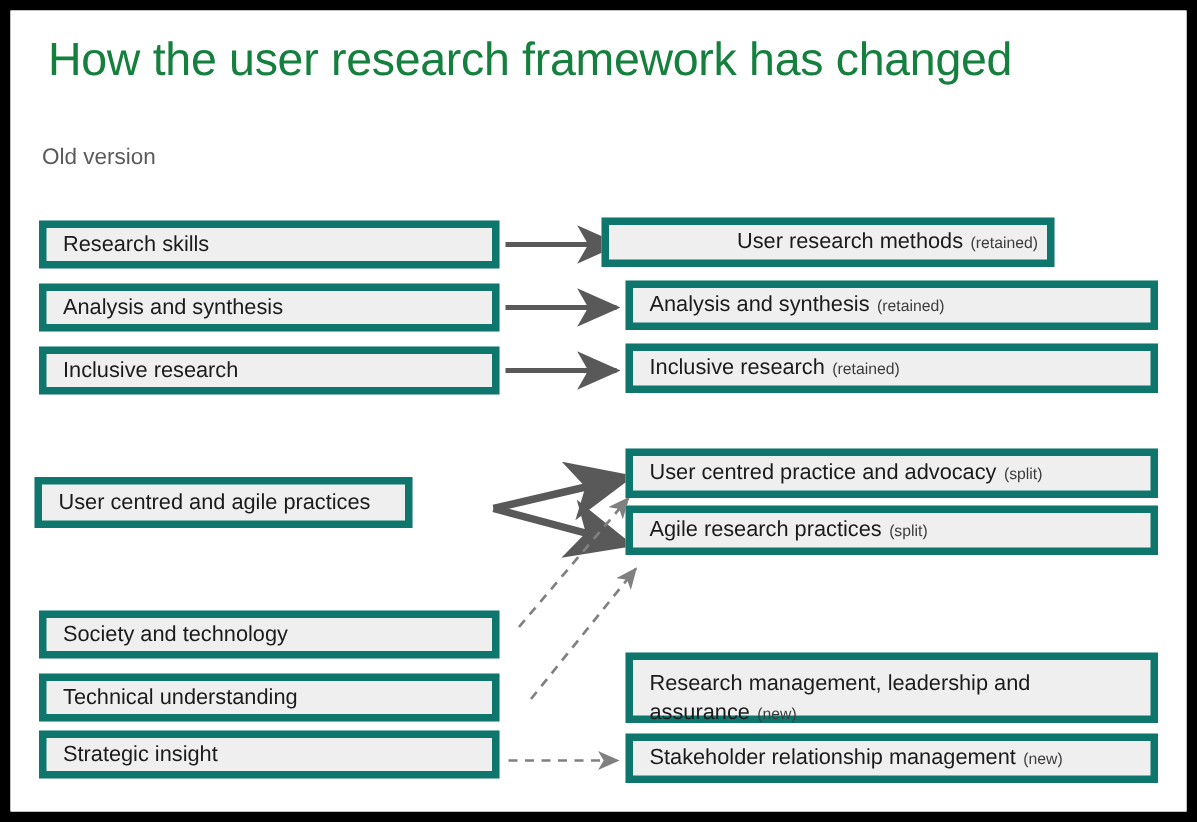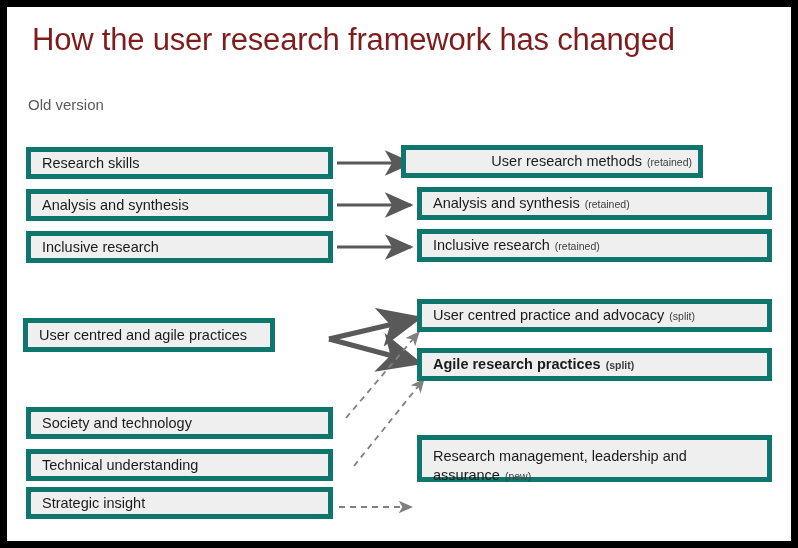--- a/index.html
+++ b/index.html
@@ -29,21 +29,21 @@
     height: 534px;
     background: #ffffff;
   }
   .title {
     position: absolute;
     left: 25px;
     top: 14px;
     width: 740px;
     font-size: 31px;
     line-height: 38px;
-    color: #7f1d1d;
+    color: #15803d;
     letter-spacing: -0.2px;
     white-space: nowrap;
   }
   .col-head {
     position: absolute;
     font-size: 15px;
     line-height: 26px;
     color: #5a5a5a;
     white-space: nowrap;
   }
@@ -80,21 +80,21 @@
   #n-l4 { left: 16px;  top: 311px; width: 252px; height: 34px; }
   #n-l5 { left: 19px;  top: 400px; width: 307px; height: 32px; }
   #n-l6 { left: 19px;  top: 442px; width: 307px; height: 32px; }
   #n-l7 { left: 19px;  top: 480px; width: 307px; height: 32px; }
 
   
   #n-r1 { left: 394px; top: 138px; width: 302px; height: 33px; justify-content: flex-end; }
   #n-r2 { left: 410px; top: 180px; width: 355px; height: 33px; }
   #n-r3 { left: 410px; top: 222px; width: 355px; height: 33px; }
   #n-r4 { left: 410px; top: 292px; width: 355px; height: 33px; }
-  #n-r5 { left: 410px; top: 341px; width: 355px; height: 33px; font-weight: bold; }
+  #n-r5 { left: 410px; top: 330px; width: 355px; height: 33px; }
   #n-r6 { left: 410px; top: 428px; width: 355px; height: 47px; }
   #n-r7 { left: 410px; top: 482px; width: 355px; height: 33px; }
 
   #arrows {
     position: absolute;
     left: 0;
     top: 0;
     width: 784px;
     height: 534px;
     pointer-events: none;
@@ -176,15 +176,19 @@
     </div>
     <div class="node" id="n-r5">
       <span class="lbl">Agile research practices</span>
       <span class="tag" style="margin-left:5px;">(split)</span>
     </div>
     <div class="node wrap" id="n-r6">
       <span style="display:inline;">
         <span class="lbl">Research management, leadership and assurance</span><span class="tag" style="margin-left:5px;">(new)</span>
       </span>
     </div>
+    <div class="node" id="n-r7">
+      <span class="lbl">Stakeholder relationship management</span>
+      <span class="tag" style="margin-left:5px;">(new)</span>
+    </div>
 
   </div>
 </div>
 
 </body></html>

